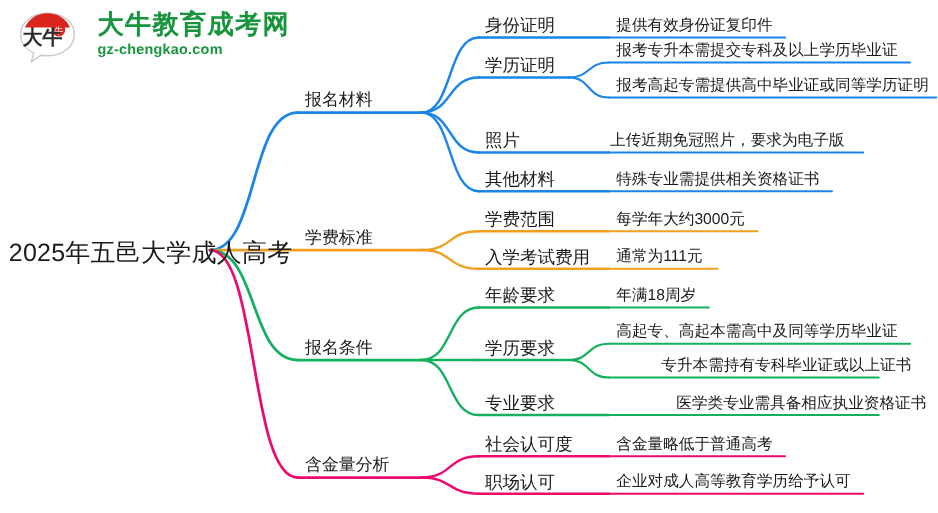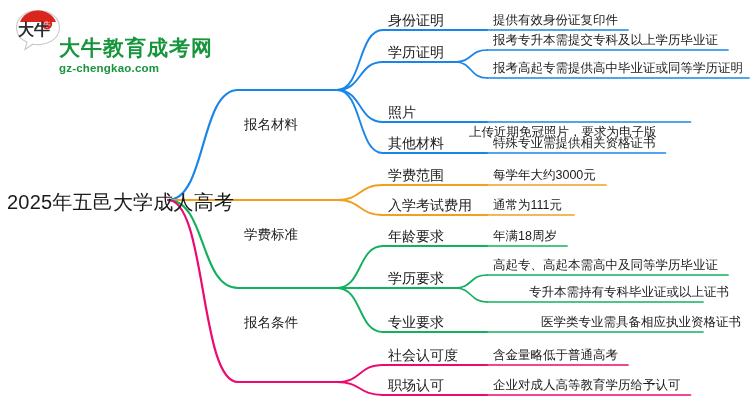--- a/index.html
+++ b/index.html
@@ -9,37 +9,37 @@
     font-family:"Liberation Sans","DejaVu Sans",sans-serif;
     overflow:hidden;
     position:relative;
   }
   #stage{position:absolute;left:0;top:0;width:750px;height:410px;}
   svg.map{position:absolute;left:0;top:0;width:750px;height:410px;}
 
   
   .logo{position:absolute;left:14px;top:6px;width:215px;height:50px;}
   .logo-mark{position:absolute;left:0;top:2px;width:48px;height:44px;}
-  .logo-text-wrap{position:absolute;left:45px;top:2px;margin-top:28px;}
+  .logo-text-wrap{position:absolute;left:64px;top:2px;}
   .logo-cn{
     font-size:21px;font-weight:bold;color:#17953c;letter-spacing:1px;
     line-height:24px;white-space:nowrap;
   }
   .logo-en{
     font-size:11.5px;font-weight:bold;color:#17953c;letter-spacing:.2px;
     line-height:15px;white-space:nowrap;margin-top:1px;
   }
 
   
   .node{
     position:absolute;white-space:nowrap;color:#1a1a1a;
     font-family:"Liberation Sans","DejaVu Sans",sans-serif;
   }
   .root-label{font-size:20px;letter-spacing:.2px;}
-  .lvl1{font-size:13.5px;margin-top:45px;}
+  .lvl1{font-size:13.5px;}
   .lvl2{font-size:14px;}
   .leaf{font-size:12.5px;}
 </style>
 </head>
 <body>
 
 <div id="stage">
 
   <div class="logo">
     <div class="logo-mark">
@@ -109,21 +109,21 @@
 
   <div id="labels">
       <div class="node root-label" style="left: 7px; top: 189px;">2025年五邑大学成人高考</div>
       <div class="node lvl1" style="left: 244px; top: 71px;">报名材料</div>
       <div class="node lvl2" style="left: 388px; top: 12px;">身份证明</div>
       <div class="node leaf" style="left: 493px; top: 12px;">提供有效身份证复印件</div>
       <div class="node lvl2" style="left: 388px; top: 44px;">学历证明</div>
       <div class="node leaf" style="left: 493px; top: 32px;">报考专升本需提交专科及以上学历毕业证</div>
       <div class="node leaf" style="left: 493px; top: 60px;">报考高起专需提供高中毕业证或同等学历证明</div>
       <div class="node lvl2" style="left: 388px; top: 104px;">照片</div>
-      <div class="node leaf" style="left: 469px; top: 104px; margin-top: 20px;">上传近期免冠照片，要求为电子版</div>
+      <div class="node leaf" style="left: 488px; top: 104px;">上传近期免冠照片，要求为电子版</div>
       <div class="node lvl2" style="left: 388px; top: 135px;">其他材料</div>
       <div class="node leaf" style="left: 493px; top: 135px;">特殊专业需提供相关资格证书</div>
       <div class="node lvl1" style="left: 244px; top: 181px;">学费标准</div>
       <div class="node lvl2" style="left: 388px; top: 167px;">学费范围</div>
       <div class="node leaf" style="left: 493px; top: 167px;">每学年大约3000元</div>
       <div class="node lvl2" style="left: 388px; top: 197px;">入学考试费用</div>
       <div class="node leaf" style="left: 493px; top: 197px;">通常为111元</div>
       <div class="node lvl1" style="left: 244px; top: 269px;">报名条件</div>
       <div class="node lvl2" style="left: 388px; top: 228px;">年龄要求</div>
       <div class="node leaf" style="left: 493px; top: 228px;">年满18周岁</div>

